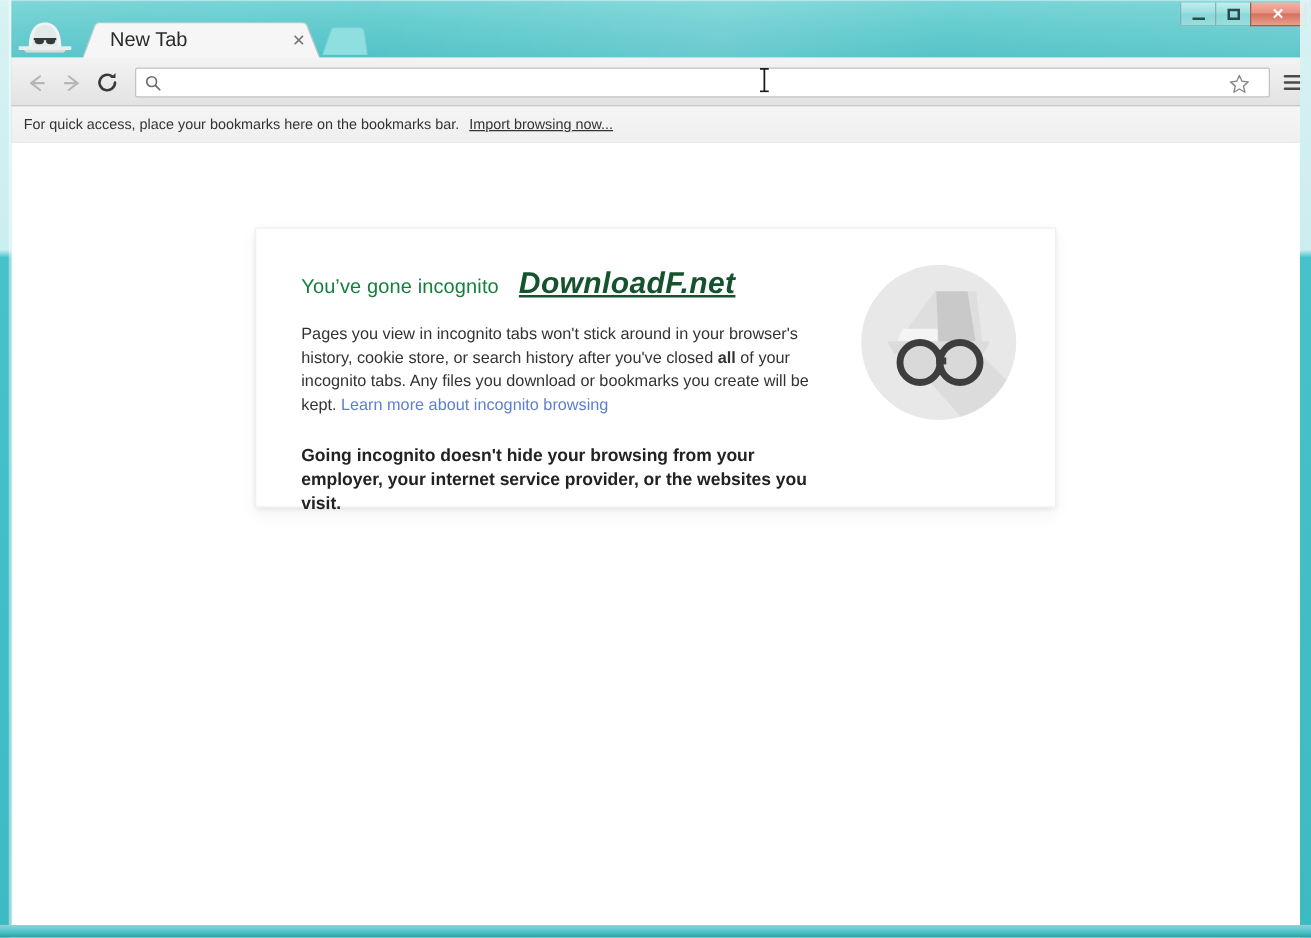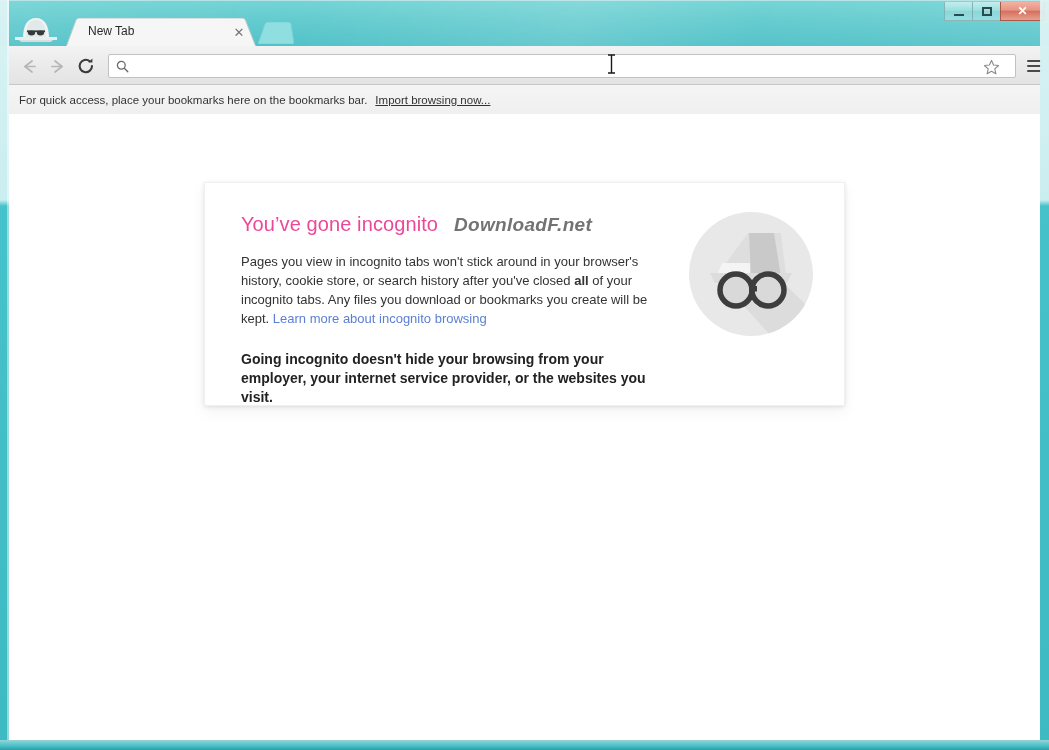--- a/index.html
+++ b/index.html
@@ -89,21 +89,21 @@
   }
   .tab-shape {
     position: absolute;
     left: 0; top: 0;
     width: 190px; height: 29px;
   }
   .tab-label {
     position: absolute;
     left: 22px; top: 6px;
     width: 130px;
-    font-size: 12px;
+    font-size: 16px;
     color: #2b2b2b;
     white-space: nowrap;
     overflow: hidden;
     text-overflow: ellipsis;
   }
   #tab-close-button {
     position: absolute;
     left: 165px; top: 7px;
     width: 16px; height: 16px;
     color: #777;
@@ -274,31 +274,32 @@
     padding: 30px 36px;
   }
 
   #incognito-heading-row {
     display: flex;
     align-items: baseline;
     gap: 16px;
     margin-bottom: 16px;
   }
   #incognito-heading {
-    font-size: 20px;
+    font-size: 16px;
     font-weight: normal;
-    color: #ec4899;
+    color: #15803d;
     letter-spacing: 0.1px;
   }
   #watermark {
-    font-size: 19px;
+    font-size: 24px;
     font-style: italic;
     font-weight: bold;
-    color: #737373;
+    color: #14532d;
     letter-spacing: 0.3px;
+    text-decoration: underline;
   }
 
   #incognito-body {
     width: 415px;
     font-size: 13px;
     line-height: 19px;
     color: #333333;
   }
   #incognito-body b { font-weight: bold; }
   .incognito-link {

